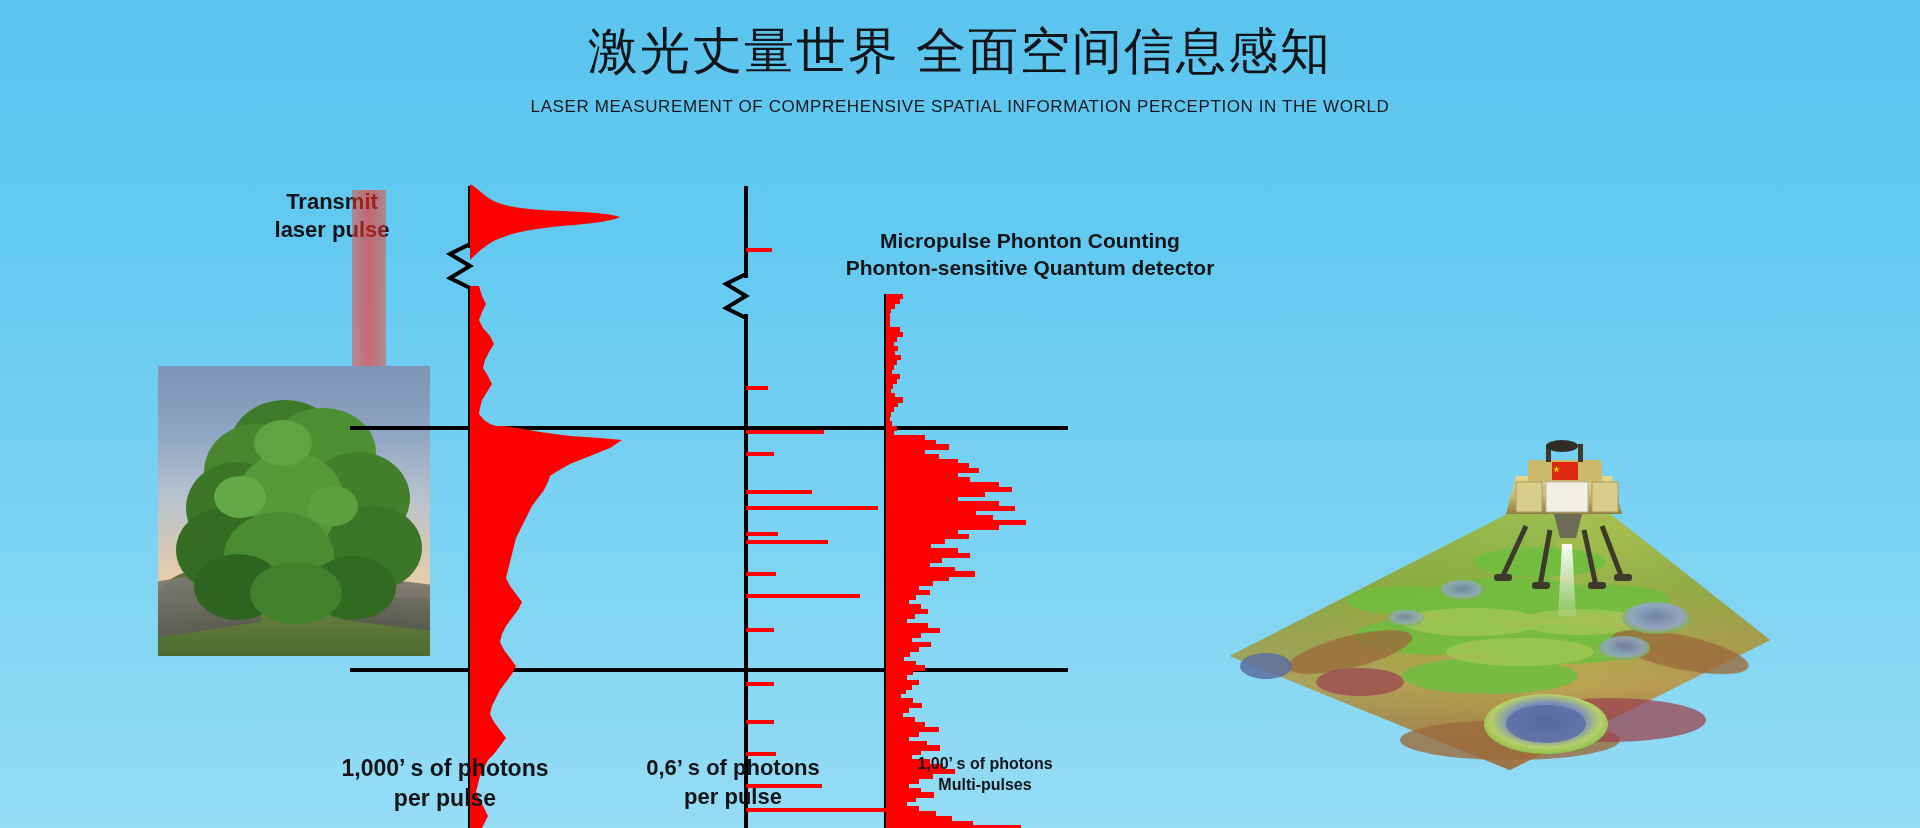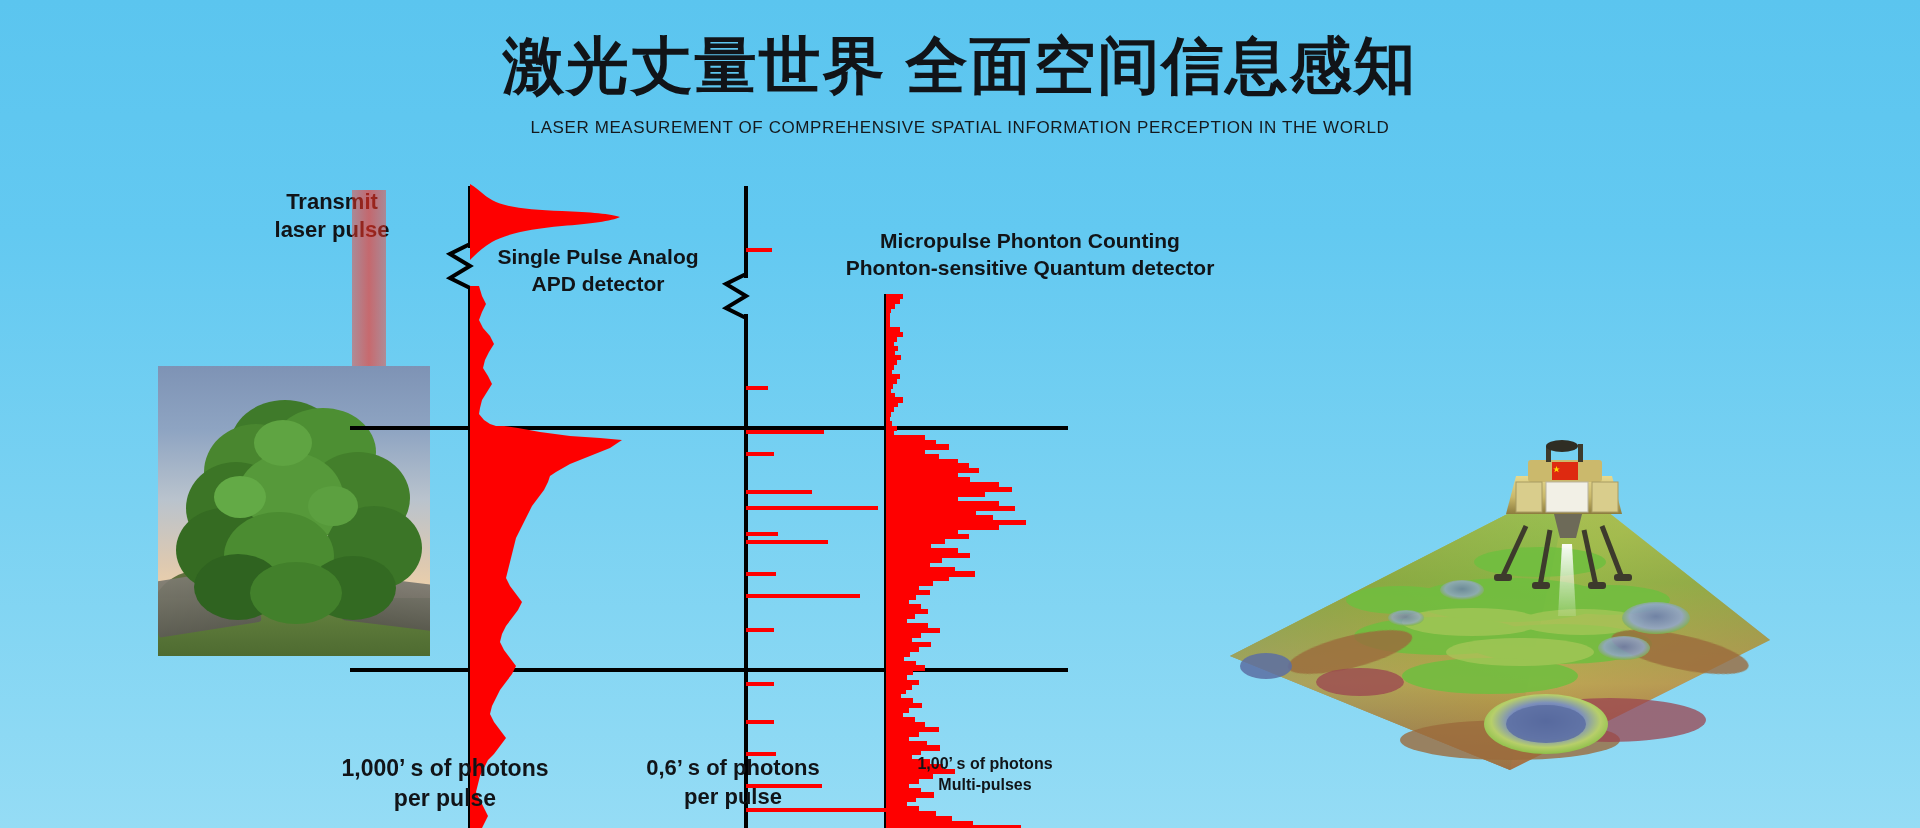--- a/index.html
+++ b/index.html
@@ -6,23 +6,23 @@
   html,body { width:1920px; height:828px; overflow:hidden; }
   body {
     font-family:"Liberation Sans", sans-serif;
     background: linear-gradient(180deg, #5bc5ef 0%, #63c9f1 28%, #7ad2f2 62%, #95dcf5 100%);
     position:relative;
   }
 
   
   #header { position:absolute; top:0; left:0; width:1920px; text-align:center; }
   #title {
-    margin-top:32px;
-    font-size:62px;
-    font-weight:bold;
+    margin-top:24px;
+    font-size:50px;
+    font-weight:normal;
     color:#111418;
     letter-spacing:2px;
     line-height:1.1;
   }
   #subtitle {
     margin-top:18px;
     font-size:17px;
     color:#15191d;
     letter-spacing:0.6px;
     font-weight:400;
@@ -132,22 +132,20 @@
       <div class="leaf" style="left:36px;  top:188px; width:88px;  height:66px; background:#2f6320;"></div>
       <div class="leaf" style="left:152px; top:190px; width:86px;  height:64px; background:#336a22;"></div>
       <div class="leaf" style="left:92px;  top:196px; width:92px;  height:62px; background:#42802b;"></div>
       <div class="leaf" style="left:96px;  top:54px;  width:58px;  height:46px; background:#5fa442;"></div>
       <div class="leaf" style="left:56px;  top:110px; width:52px;  height:42px; background:#63aa46;"></div>
       <div class="leaf" style="left:150px; top:120px; width:50px;  height:40px; background:#5ca040;"></div>
     </div>
   </div>
 
 
-  <div class="abs lbl" style="left:478px; top:54px; width:240px; font-size:21px;">Single Pulse Analog
-APD detector</div>
 
   <div class="abs lbl" style="left:820px; top:38px; width:420px; font-size:21px;">Micropulse Phonton Counting
 Phonton-sensitive Quantum detector</div>
 
   <div class="abs hline" style="left:350px; top:236px; width:718px;"></div>
   <div class="abs hline" style="left:350px; top:478px; width:718px;"></div>
 
   <div class="abs vaxis" style="left:468px; top:-4px; height:62px;"></div>
   <div class="abs vaxis" style="left:468px; top:96px; height:634px;"></div>
 

